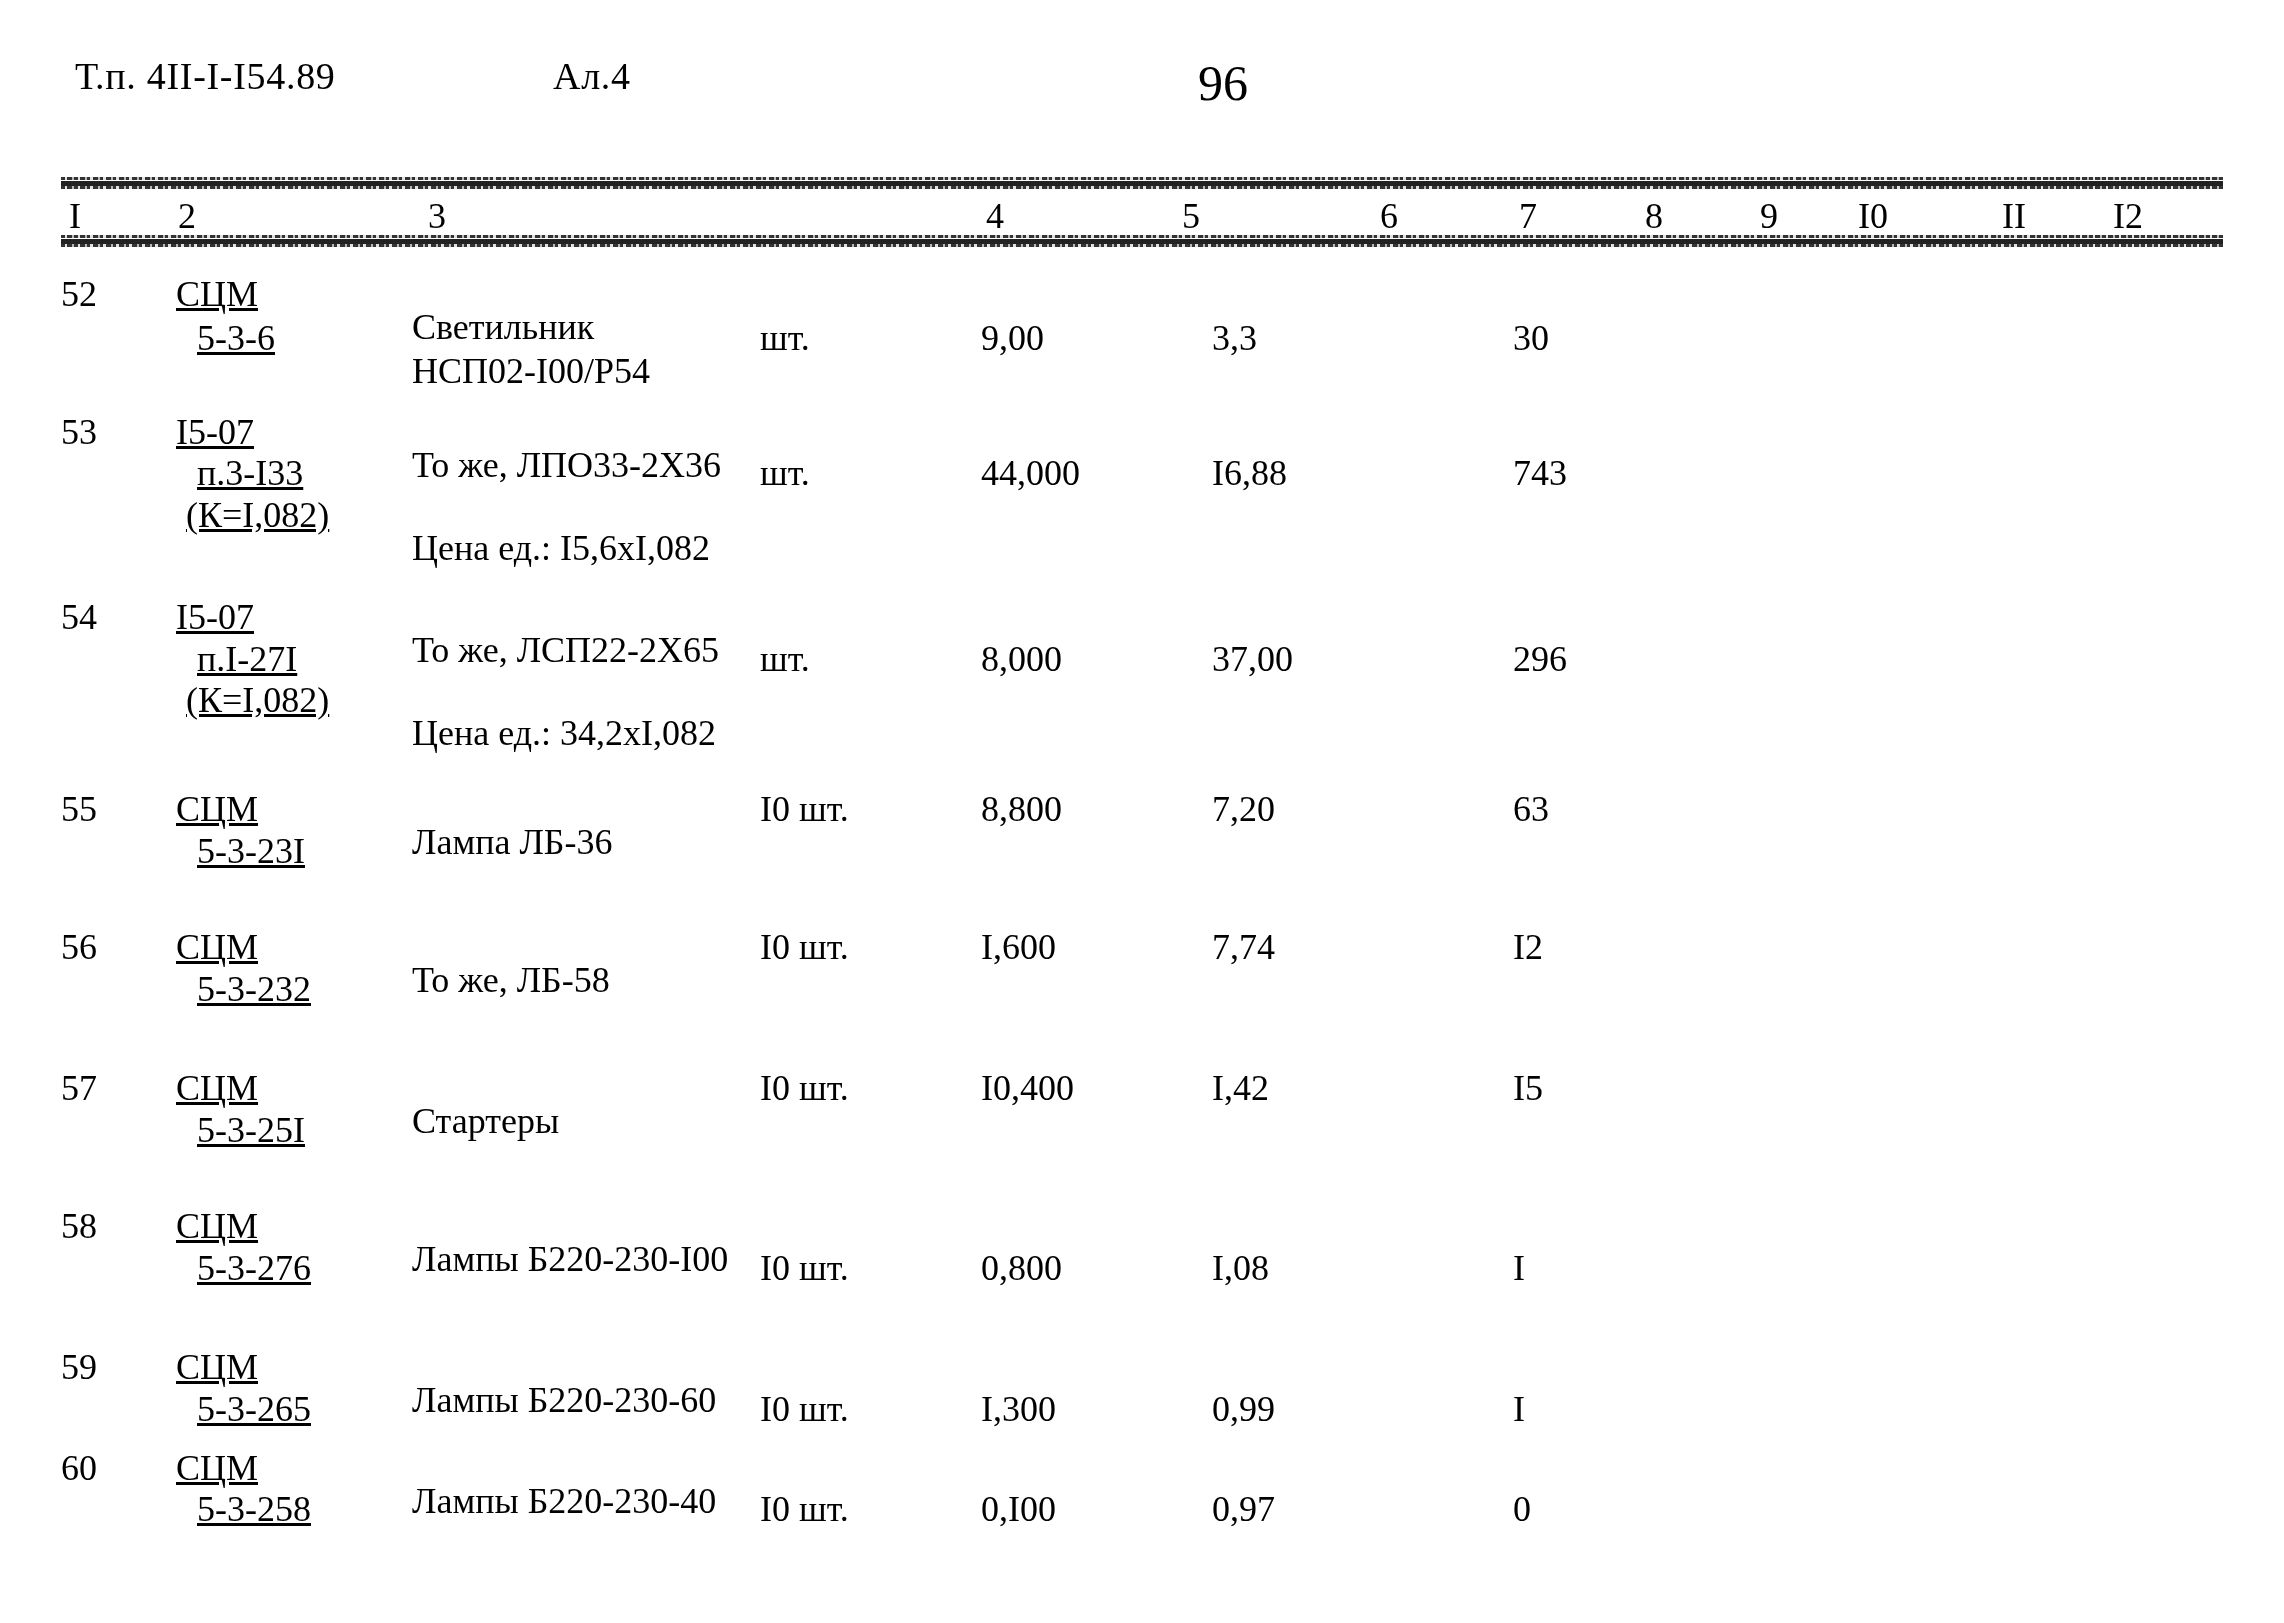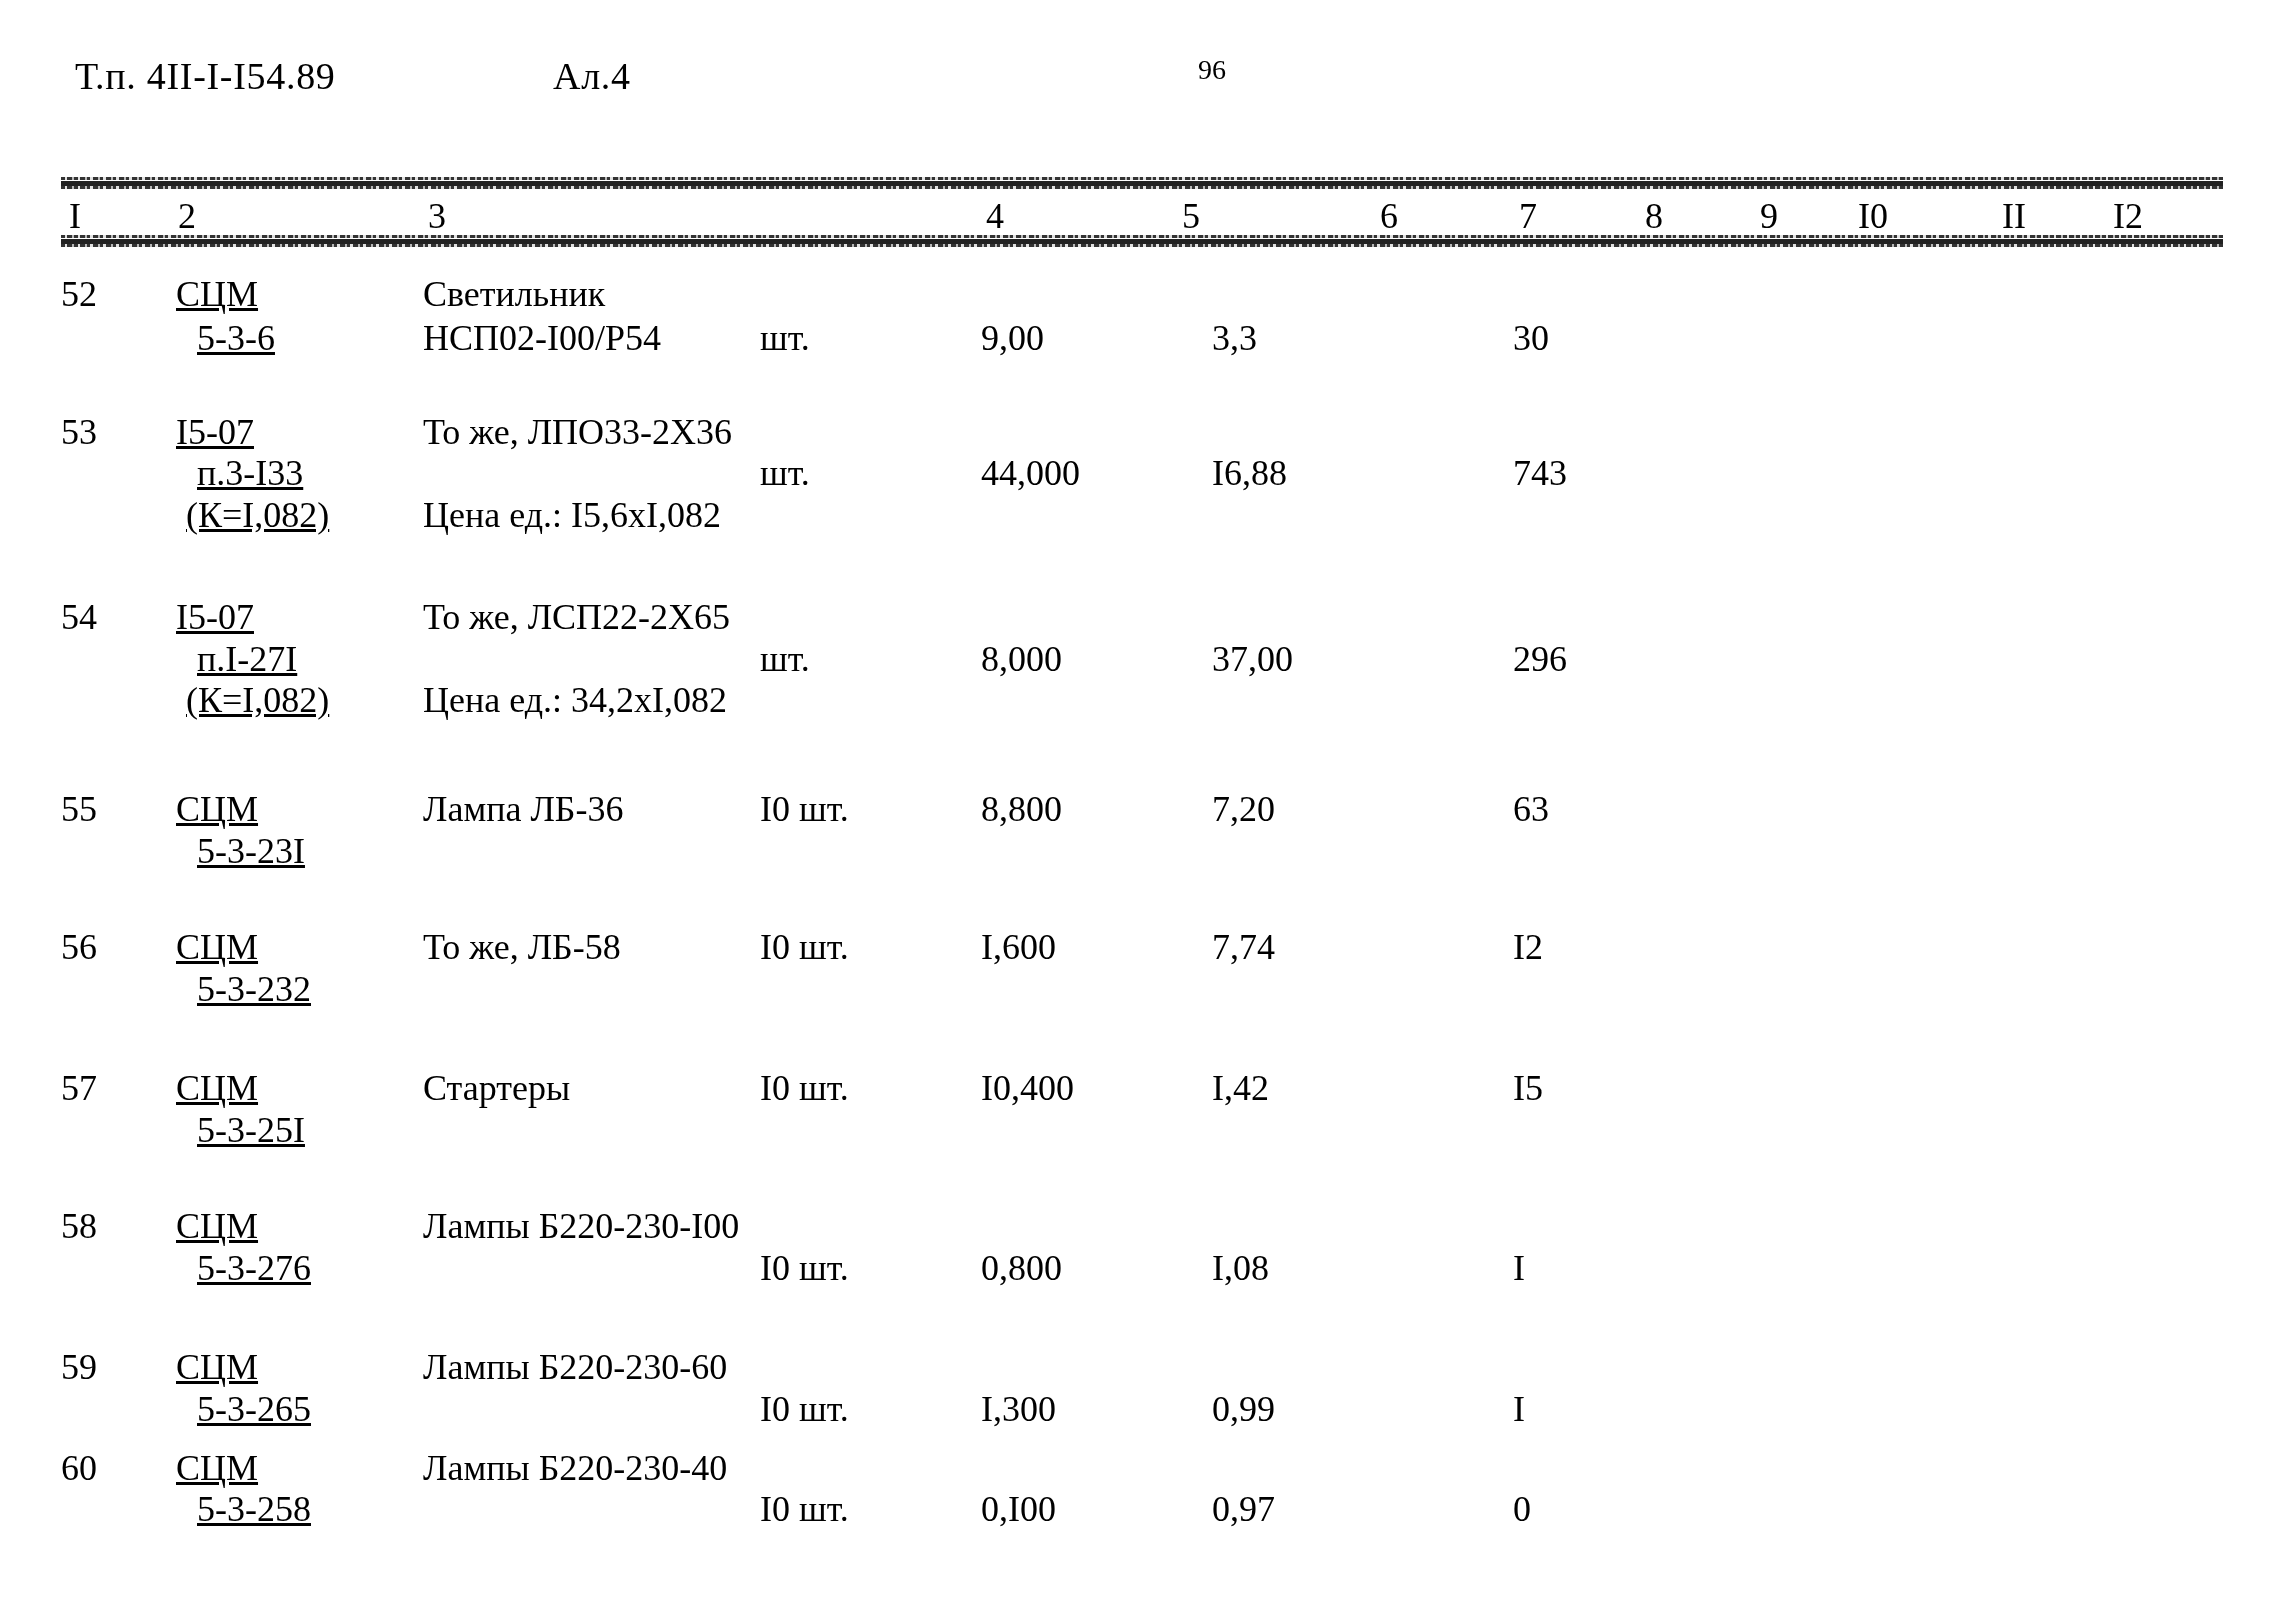--- a/index.html
+++ b/index.html
@@ -40,21 +40,21 @@
     left: 553px;
     top: 0;
     font-size: 38px;
     letter-spacing: 0.7px;
     white-space: nowrap;
   }
   .doc-header .h-page {
     position: absolute;
     left: 1198px;
     top: 0;
-    font-size: 28px;
+    font-size: 50px;
     white-space: nowrap;
     text-align: right;
   }
 
   
   .rule {
     position: absolute;
     left: 61px;
     width: 2162px;
     height: 4.8px;
@@ -97,21 +97,21 @@
     width: 2284px;
   }
   .cell {
     position: absolute;
     font-size: 36px;
     white-space: nowrap;
     line-height: 1.08;
   }
   .c-num     { left: 61px;  }
   .c-code    { left: 176px; text-decoration: underline;  }
-  .c-name    { left: 423px;  }
+  .c-name    { left: 412px; margin-top: 33px;  }
   .c-unit    { left: 760px; }
   .c-qty     { left: 981px; }
   .c-price   { left: 1212px; }
   .c-total   { left: 1513px; }
 
   .codeline2 { margin-left: 21px; text-align: right; }
   .codeline3 { margin-left: 10px; }
 </style>
 </head>
 <body>

